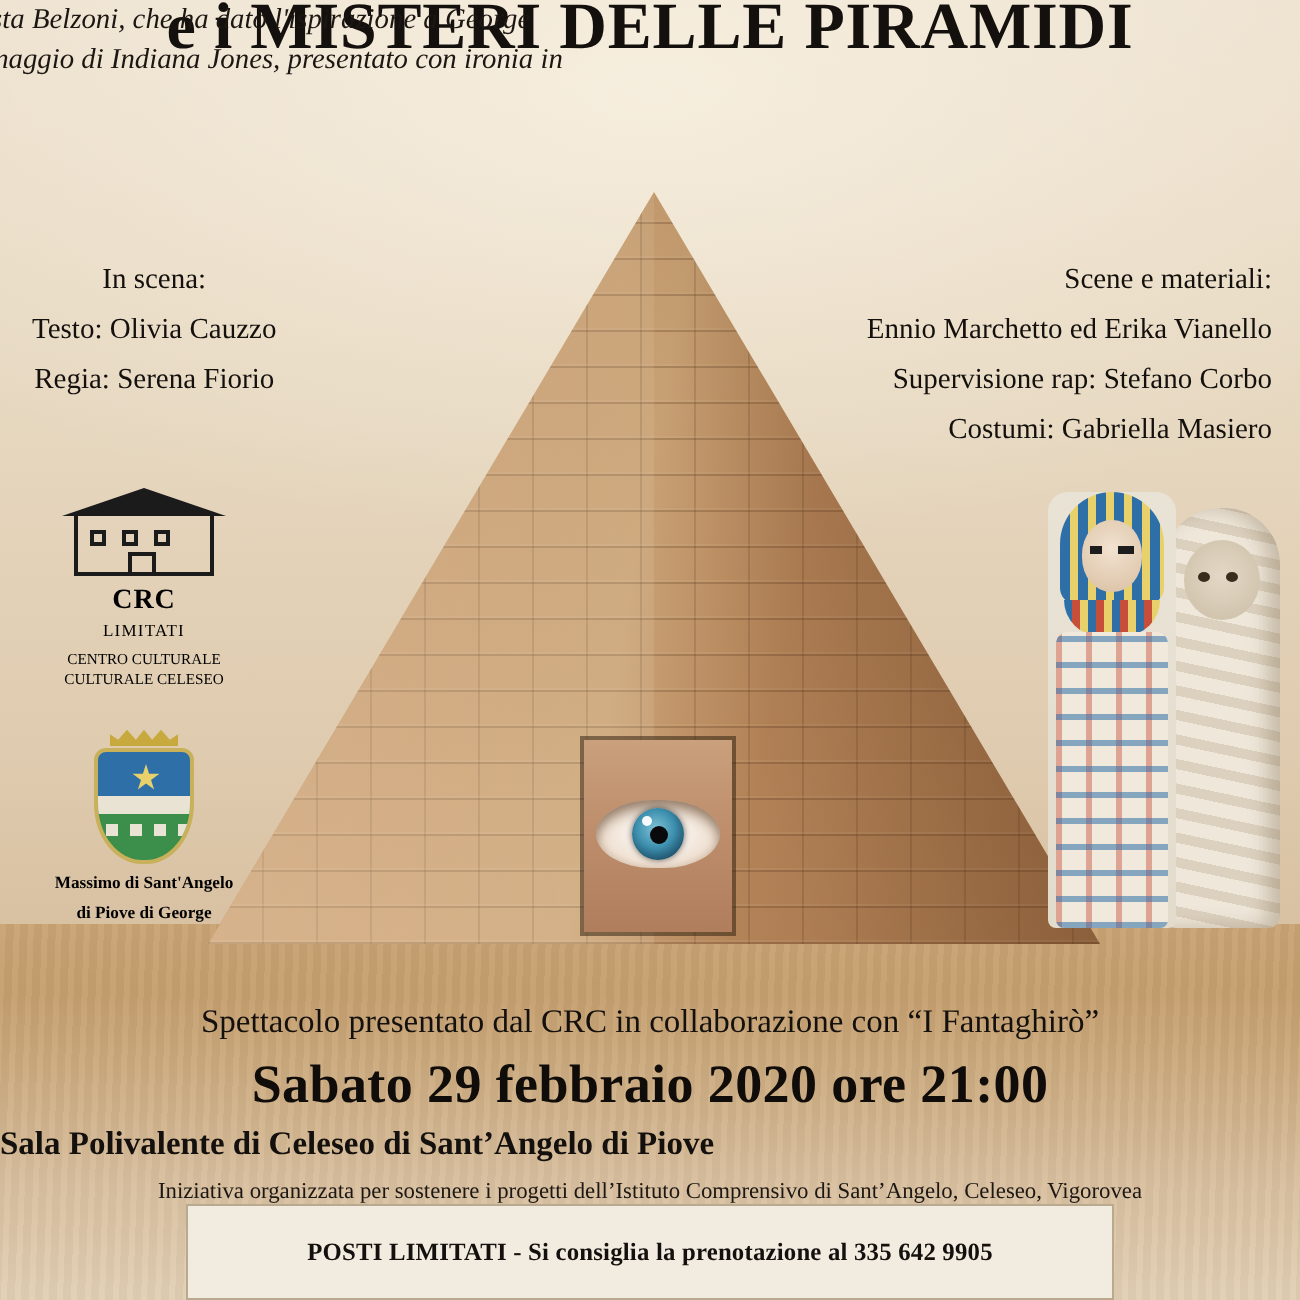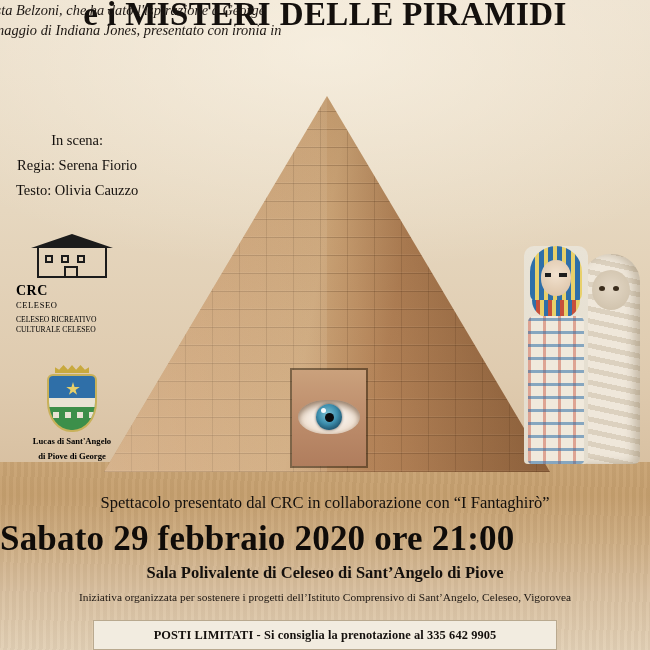--- a/index.html
+++ b/index.html
@@ -175,21 +175,21 @@
     line-height: 20px;
     color: #1d1713;
   }
 
   .col { position:absolute; font-size: 14.5px; line-height: 25px; color:#14100d; }
   .col-left { left: 16px; top: 128px; text-align: center; }
   .col-right { right: 14px; top: 128px; text-align: right; }
   .col .hdr { font-weight: normal; }
 
   
-  .crc { position:absolute; left: 16px; top: 234px; width: 112px; }
+  .crc { position:absolute; left: 16px; top: 244px; width: 112px; text-align:center; }
   .crc .building { width: 82px; height: 46px; margin: 0 auto; position: relative; }
   .crc .roof {
     position:absolute; left:0; top:0; width:0; height:0;
     border-left: 41px solid transparent; border-right: 41px solid transparent;
     border-bottom: 14px solid #1b1b1b;
   }
   .crc .body {
     position:absolute; left: 6px; top: 14px; width: 70px; height: 30px;
     border: 2px solid #1b1b1b; border-top: none;
   }
@@ -212,26 +212,26 @@
   }
   .shield .band { position:absolute; left:0; top: 22px; width:100%; height: 9px; background:#e9e3d4; }
   .shield .star { position:absolute; left: 17px; top: 6px; width: 14px; height: 14px; background:#e8d06a; clip-path: polygon(50% 0%,61% 35%,98% 35%,68% 57%,79% 91%,50% 70%,21% 91%,32% 57%,2% 35%,39% 35%); }
   .shield .wave { position:absolute; left: 4px; top: 36px; width: 42px; height: 6px; background: repeating-linear-gradient(90deg,#e9e3d4 0 6px, transparent 6px 12px); }
   .crown { width: 34px; height: 9px; margin: 0 auto 1px; background:#c8a93e; clip-path: polygon(0 100%,0 35%,12% 65%,25% 10%,38% 65%,50% 10%,62% 65%,75% 10%,88% 65%,100% 35%,100% 100%); }
   .comune .c-text { font-size: 8.6px; font-weight: bold; line-height: 11px; margin-top: 4px; }
 
   
   .bottom { position:absolute; left:0; bottom: 0; width: 650px; }
   .b1 { font-size: 16.5px; text-align:center; color:#14100d; margin-bottom: 6px; margin-top: 36px; }
-  .b2 { font-size: 35px; font-weight: bold; color:#100c09; letter-spacing:.2px; margin-bottom: 4px; }
-  .b3 { font-size: 16.5px; font-weight: bold; text-align:center; color:#14100d; margin-bottom: 8px; }
-  .b4 { font-size: 11.4px; text-align:center; color:#1d1713; margin-bottom: 17px; }
+  .b2 { font-size: 27px; font-weight: bold; text-align:center; color:#100c09; letter-spacing:.2px; margin-bottom: 4px; }
+  .b3 { font-size: 16.5px; font-weight: bold; text-align:left; color:#14100d; margin-bottom: 8px; }
+  .b4 { font-size: 11.4px; text-align:center; color:#1d1713; margin-bottom: 0; }
   .ticketbar {
     margin: 0 auto;
-    width: 464px; height: 30px;
+    width: 464px; height: 48px;
     background: #f2ece0;
     border: 1px solid #b9a98f;
     display:flex; align-items:center; justify-content:center;
     font-size: 12.4px; font-weight: bold; color:#14100d;
     letter-spacing:.1px;
   }
 </style>
 </head>
 <body>
 
@@ -269,47 +269,53 @@
       <div class="robe"></div>
     </div>
   </div>
 
   <div class="txt title-main">e i MISTERI DELLE PIRAMIDI</div>
 
   <div class="blurb">L'illustre, ma spesso misconosciuto, Giovanni Battista Belzoni, che ha dato l'ispirazione a George Lucas e Steven Spielberg per la creazione del personaggio di Indiana Jones, presentato con ironia in uno spettacolo per ragazzi.</div>
 
   <div class="col col-left">
     <div class="hdr">In scena:</div>
+    <div>Testo:  Olivia Cauzzo</div>
     <div>Regia:  Serena Fiorio</div>
-    <div>Testo:  Olivia Cauzzo</div>
-  </div>
-
+  </div>
+
+  <div class="col col-right">
+    <div class="hdr">Scene e materiali:</div>
+    <div>Ennio Marchetto ed Erika Vianello</div>
+    <div>Supervisione rap: Stefano Corbo</div>
+    <div>Costumi: Gabriella Masiero</div>
+  </div>
 
   <div class="crc">
     <div class="building">
       <div class="roof"></div>
       <div class="body"></div>
       <div class="win w1"></div>
       <div class="win w2"></div>
       <div class="win w3"></div>
       <div class="door"></div>
     </div>
     <div class="crc-name">CRC</div>
-    <div class="crc-sub">CELESEO</div>
-    <div class="crc-desc">CELESEO RICREATIVO CULTURALE CELESEO</div>
+    <div class="crc-sub">LIMITATI</div>
+    <div class="crc-desc">CENTRO CULTURALE CULTURALE CELESEO</div>
   </div>
 
   <div class="comune">
     <div class="crown"></div>
     <div class="shield">
       <div class="star"></div>
       <div class="band"></div>
       <div class="wave"></div>
     </div>
-    <div class="c-text">Lucas di Sant'Angelo</div>
+    <div class="c-text">Massimo di Sant'Angelo</div>
     <div class="c-text">di Piove di George</div>
   </div>
 
   <div class="bottom">
     <div class="b1">Spettacolo presentato dal CRC in collaborazione con “I Fantaghirò”</div>
     <div class="b2">Sabato 29 febbraio 2020 ore 21:00</div>
     <div class="b3">Sala Polivalente di Celeseo di Sant’Angelo di Piove</div>
     <div class="b4">Iniziativa organizzata per sostenere i progetti dell’Istituto Comprensivo di Sant’Angelo, Celeseo, Vigorovea</div>
     <div class="ticketbar">POSTI LIMITATI  -   Si consiglia la prenotazione al 335 642 9905</div>
   </div>

